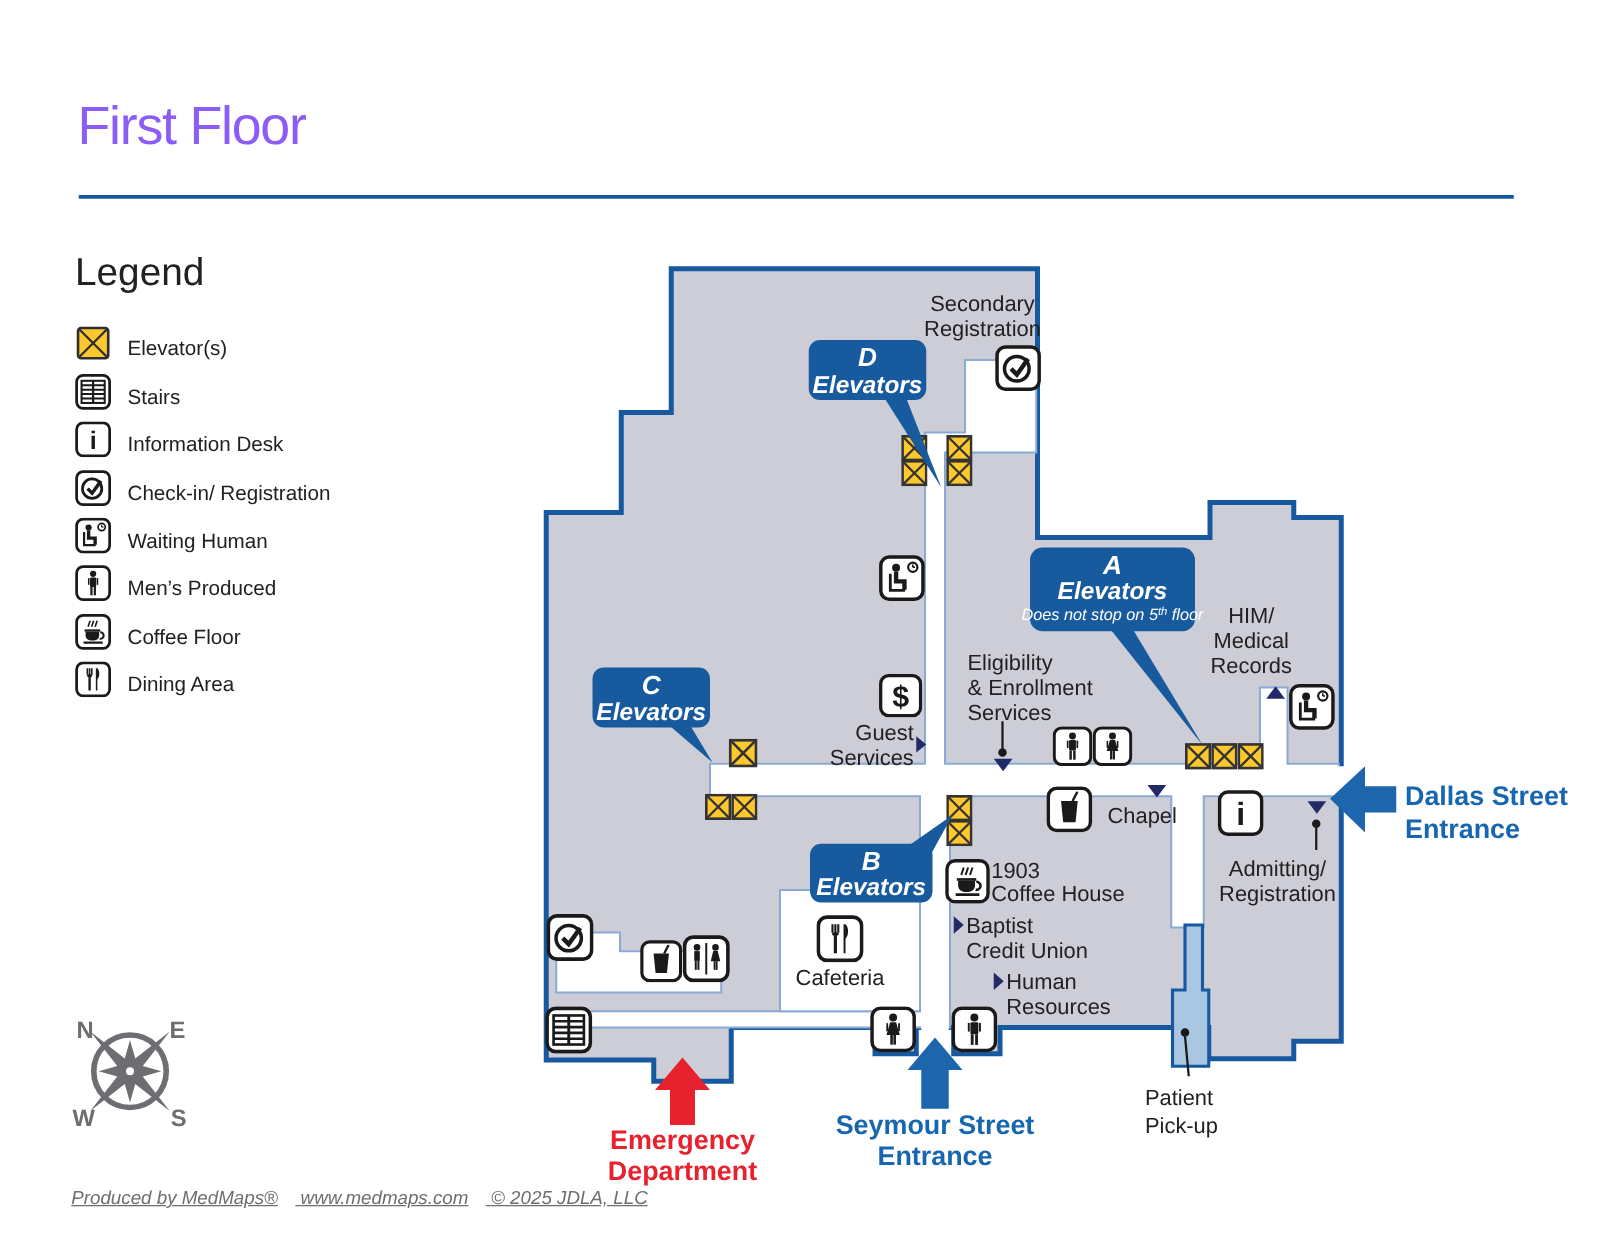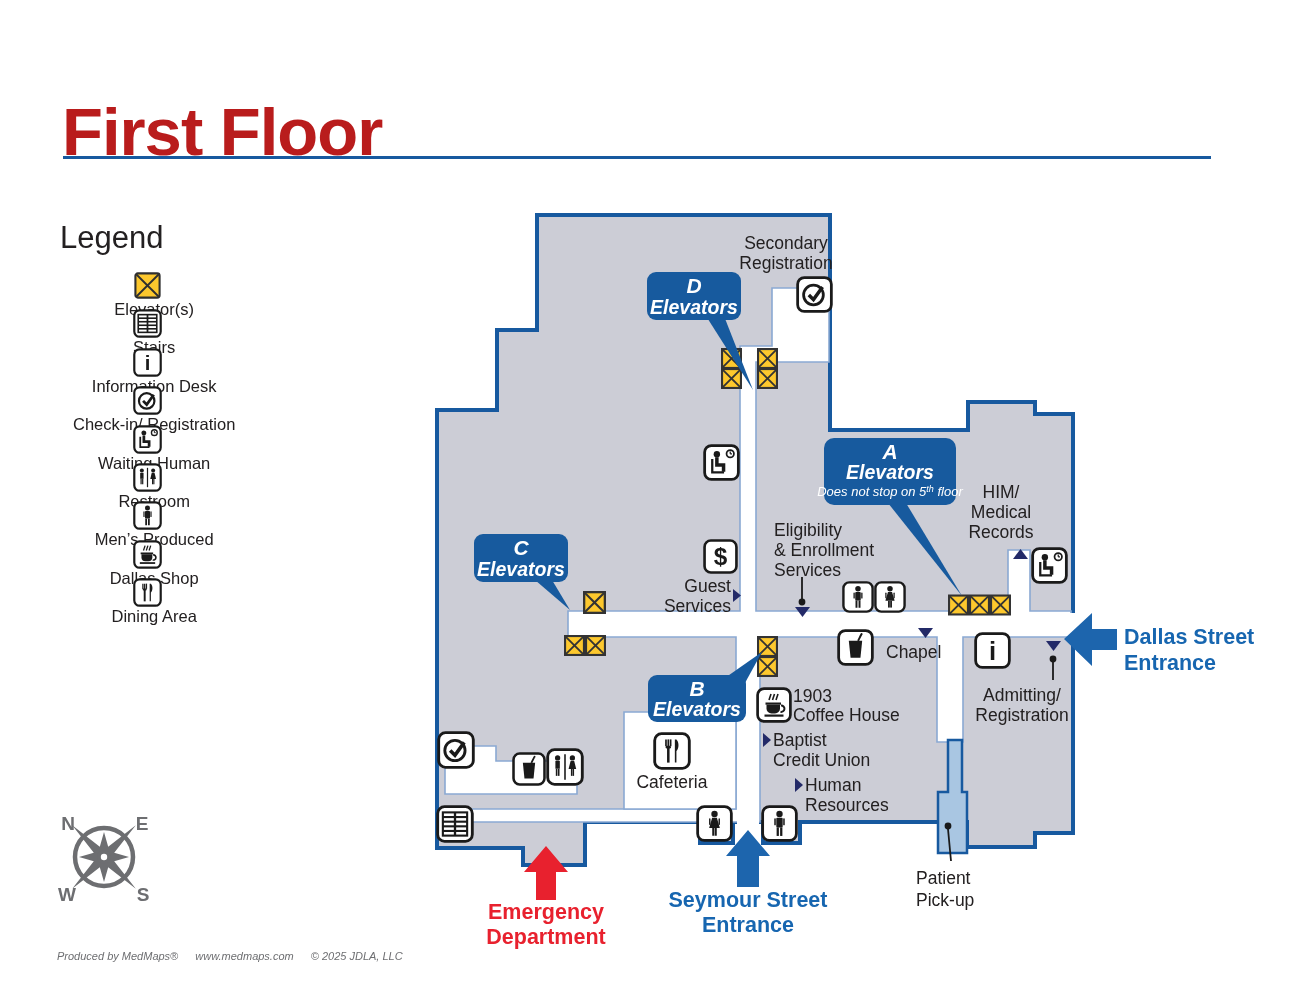--- a/index.html
+++ b/index.html
@@ -1,30 +1,30 @@
 <!DOCTYPE html>
 <html><head>
 <meta charset="utf-8">
 <style>
   html,body{margin:0;padding:0;}
   body{
     width:1299px;height:1004px;position:relative;background:#ffffff;
     font-family:"Liberation Sans",sans-serif;overflow:hidden;color:#232021;
   }
   .page-title{
-    position:absolute;left:62px;top:48px;font-size:67px;letter-spacing:-1px;
-    color:#b91c1c;font-weight:bold;
+    position:absolute;left:62px;top:48px;font-size:43px;letter-spacing:-1px;
+    color:#8b5cf6;font-weight:normal;
   }
   .title-rule{position:absolute;left:63px;top:156px;width:1148px;height:2.5px;background:#17599f;}
-  .legend{position:absolute;left:60px;top:220px;}
+  .legend{position:absolute;left:60px;top:200px;}
   .legend-heading{font-size:31px;margin:0 0 15px 0;font-weight:normal;color:#232021;}
-  .legend-item{display:flex;align-items:center;height:38.4px;flex-direction:column;}
+  .legend-item{display:flex;align-items:flex-end;height:38.4px;}
   .legend-item .licon{width:29px;height:29px;flex:0 0 29px;}
   .legend-item .llabel{font-size:16.5px;margin-left:13px;color:#232021;}
-  .footer{position:absolute;left:57px;top:950px;font-size:11px;font-style:italic;color:#6d6e71;}
+  .footer{position:absolute;left:57px;top:950px;font-size:15px;font-style:italic;color:#6d6e71;text-decoration:underline;}
   .footer span{margin-right:14px;}
   .mapsvg{position:absolute;left:0;top:0;}
   text{font-family:"Liberation Sans",sans-serif;}
   .mlabel{font-size:17.5px;fill:#232021;}
   .callout-big{font-size:21px;font-weight:bold;font-style:italic;fill:#ffffff;}
   .callout-med{font-size:19.5px;font-weight:bold;font-style:italic;fill:#ffffff;}
   .callout-note{font-size:13px;font-style:italic;fill:#ffffff;}
   .ent-blue{font-size:21.5px;font-weight:bold;fill:#1766b0;}
   .ent-red{font-size:21.5px;font-weight:bold;fill:#e8212e;}
   .compass-letter{font-size:19px;font-weight:bold;fill:#6d6e71;}
@@ -165,35 +165,29 @@
     <span class="llabel">Check-in/ Registration</span>
   </div>
   <div class="legend-item">
     <svg class="licon" viewBox="0 0 36 36">
         <use href="#sym-waiting"></use>
       </svg>
     <span class="llabel">Waiting Human</span>
   </div>
   <div class="legend-item">
     <svg class="licon" viewBox="0 0 36 36">
-        <use href="#sym-restroom"></use>
-      </svg>
-    <span class="llabel">Restroom</span>
-  </div>
-  <div class="legend-item">
-    <svg class="licon" viewBox="0 0 36 36">
         <use href="#sym-men"></use>
       </svg>
     <span class="llabel">Men’s Produced</span>
   </div>
   <div class="legend-item">
     <svg class="licon" viewBox="0 0 36 36">
         <use href="#sym-coffee"></use>
       </svg>
-    <span class="llabel">Dallas Shop</span>
+    <span class="llabel">Coffee Floor</span>
   </div>
   <div class="legend-item">
     <svg class="licon" viewBox="0 0 36 36">
         <use href="#sym-dining"></use>
       </svg>
     <span class="llabel">Dining Area</span>
   </div>
 </div>
 
 <svg class="mapsvg" width="1299" height="1004" viewBox="0 0 1299 1004">

